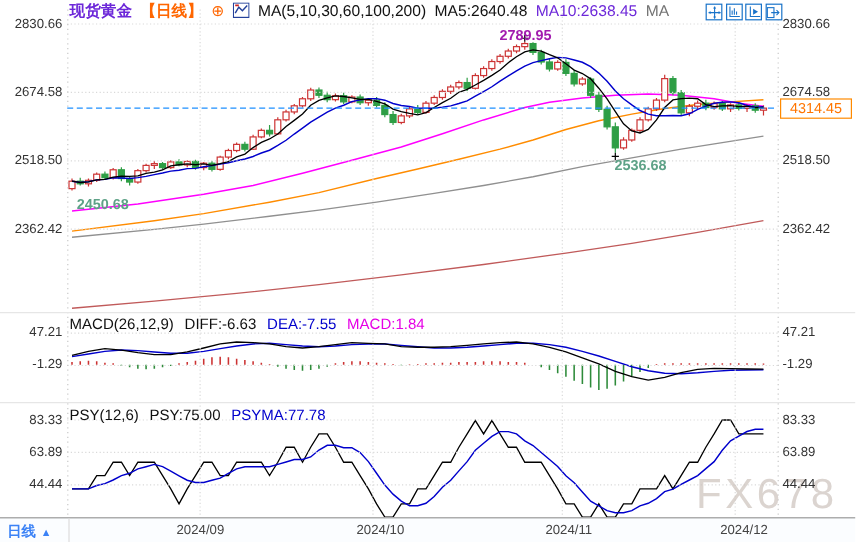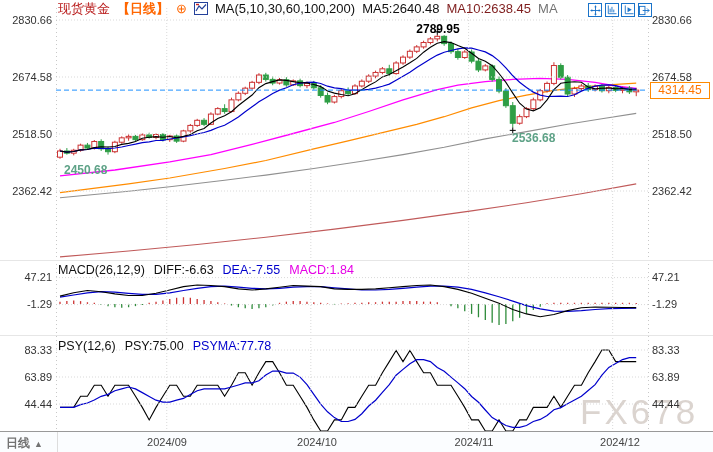--- a/index.html
+++ b/index.html
@@ -4,42 +4,42 @@
 <style>
   html,body{margin:0;padding:0;background:#fff}
   #app{position:relative;width:713px;height:452px;background:#fff;overflow:hidden;
        font-family:"Liberation Sans",sans-serif;}
   #chart-svg{position:absolute;left:0;top:0;z-index:0}
   .ax{position:absolute;font-size:11px;color:#333;line-height:12px;z-index:2;white-space:nowrap}
   .axl{left:0;width:52px;text-align:right}
   .axr{left:652px;width:60px;text-align:left}
   .hdr{position:absolute;top:1px;left:58px;height:15px;display:flex;gap:7px;align-items:center;
        font-size:13px;color:#111;white-space:nowrap;z-index:2}
-  .hdr .sym{font-weight:normal;color:#b91c1c}
+  .hdr .sym{font-weight:bold;color:#6d28d9}
   .hdr .per{font-weight:bold;color:#f60}
   .hdr .plus{color:#f60;font-size:13px;line-height:13px}
-  .hdr .ma10{color:#7f1d1d}
+  .hdr .ma10{color:#6d28d9}
   .hdr .mamore{color:#737373}
   .subhdr{position:absolute;left:58px;display:flex;gap:9px;font-size:12.5px;color:#111;
           white-space:nowrap;z-index:2}
   .subhdr .blue{color:#0000cc}
   .subhdr .mag{color:#e600e6}
   .toolbar{position:absolute;top:3px;left:588px;display:flex;gap:2.5px;z-index:3}
   .tbtn{width:14px;height:14px;padding:0;margin:0;border:1px solid #1a73c9;background:#fff;
         display:flex;align-items:center;justify-content:center;cursor:pointer}
   .pricebox{position:absolute;left:650px;top:82px;width:58px;height:15px;border:1px solid #ff8a00;
             background:#fff;color:#ff7500;font-size:12px;line-height:15px;text-align:center;z-index:2}
   .anno{position:absolute;font-size:12px;font-weight:bold;z-index:2;white-space:nowrap}
-  .anno.red{color:#000000}
+  .anno.red{color:#a21caf}
   .anno.grn{color:#5ea287}
   .watermark{position:absolute;left:580px;top:392px;font-size:35px;letter-spacing:3px;
              color:#cfc6c0;opacity:.75;z-index:1;font-weight:400}
   .foot{position:absolute;left:0;top:431px;width:713px;height:21px;background:#fbfdff;
         border-top:1px solid #999;z-index:3}
-  .foot .perbox{position:absolute;left:6px;top:3px;font-size:12px;font-weight:bold;color:#737373;cursor:pointer}
+  .foot .perbox{position:absolute;left:6px;top:3px;font-size:12px;font-weight:bold;color:#3b82f6;cursor:pointer}
   .foot .arrow{font-size:9px;margin-left:4px}
   .foot .vdiv{position:absolute;left:57px;top:0;width:1px;height:21px;background:#ddd}
   .foot .mon{position:absolute;top:4px;width:70px;text-align:center;font-size:11px;color:#444}
 </style>
 </head>
 <body>
 
 <div id="app">
 
   <svg id="chart-svg" width="713" height="452" viewBox="0 0 713 452">

